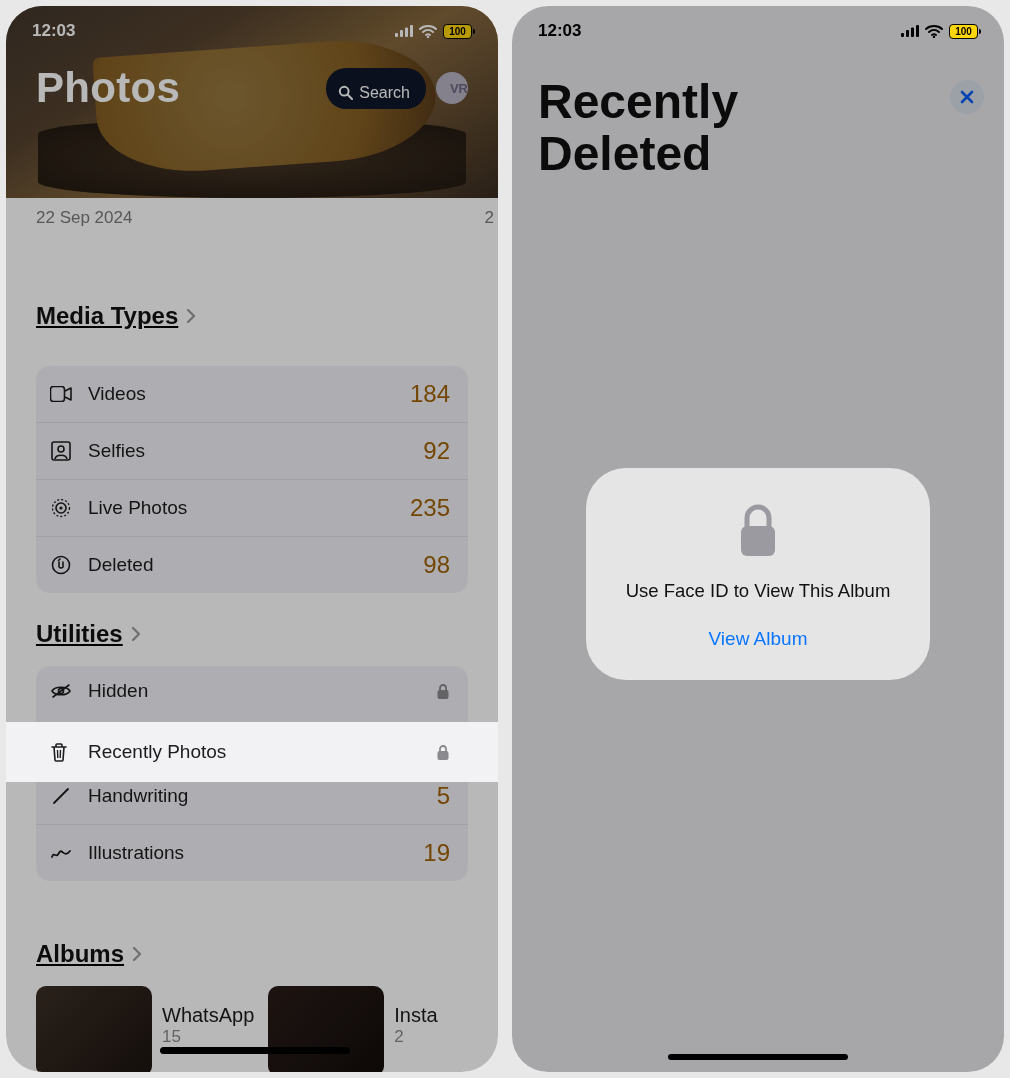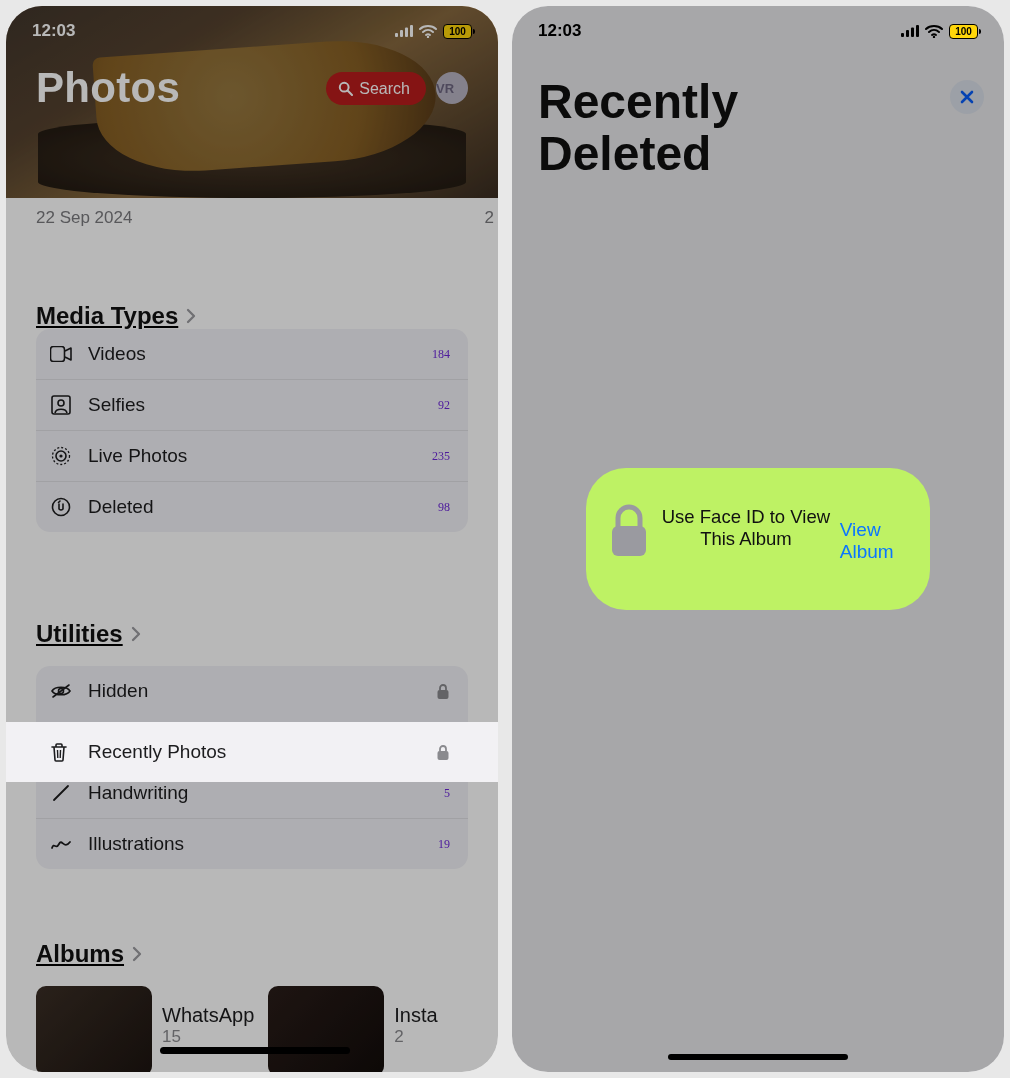--- a/index.html
+++ b/index.html
@@ -75,27 +75,27 @@
   }
   .hero .dim-overlay { background: rgba(0,0,0,0.38); }
   .header-row {
     position:absolute; top:58px; left:30px; right:30px;
     display:flex; align-items:center; justify-content:space-between;
     z-index:5;
   }
   .photos-title { color:#fff; font-size:42px; font-weight:700; letter-spacing:0.3px; }
   .header-right { display:flex; align-items:center; gap:10px; }
   .search-pill {
-    background:#b91c1c; color:#fff; border-radius:20px;
-    padding:8px 16px 7px 12px; display:flex; align-items:center; gap:6px;
+    background:#0f172a; color:#fff; border-radius:20px;
+    padding:16px 16px 7px 12px; display:flex; align-items:center; gap:6px;
     font-size:16px; font-weight:500;
   }
   .avatar {
     width:32px; height:32px; border-radius:50%;
-    background:#b8b3c2; color:#6d6680; display:flex; align-items:center; justify-content:flex-start;
+    background:#b8b3c2; color:#6d6680; display:flex; align-items:center; justify-content:flex-end;
     font-size:13px; font-weight:600;
   }
   .date-label {
     position:absolute; top:202px; left:30px;
     color:#7a7a7e; font-size:17px;
   }
   .date-label2 { position:absolute; top:202px; right:4px; color:#7a7a7e; font-size:17px; }
 
   .section {
     position:absolute; left:30px; right:30px;text-decoration:underline;
@@ -123,26 +123,26 @@
   .card {
     background:#f2f2f7; border-radius:14px; overflow:hidden;
   }
   .row {
     display:flex; align-items:center; gap:16px;
     padding: 14px 18px 14px 14px;
     font-size:19px; color:#1c1c1e;
   }
   .row + .row { border-top: 0.5px solid rgba(0,0,0,0.08); }
   .row .label { flex:1; }
-  .row .count { color:#6d28d9; font-size:12px;font-family:Liberation Serif, serif; }
+  .row .count { color:#a16207; font-size:24px; }
   .row .icon { width:22px; height:22px; display:flex; align-items:center; justify-content:center; color:#1c1c1e;}
   .row .lock { color:#8a8a8e; }
 
   .media-types { top:296px; }
-  .media-card  { position:absolute; top:323px; left:30px; right:30px;}
+  .media-card  { position:absolute; top:360px; left:30px; right:30px;}
 
   .utilities-title { top:614px; }
   .utilities-card  { position:absolute; top:660px; left:30px; right:30px;}
 
   .highlight-row {
     position:absolute; top:716px; left:0; right:0;
     height:60px; background:#f2f1f4;
     z-index:22;
     display:flex; align-items:center;
     padding-left:44px; padding-right:48px;
@@ -183,23 +183,23 @@
     color:#111; font-size:48px; font-weight:800; line-height:1.08;
   }
   .close-btn {
     position:absolute; top:74px; right:20px;
     width:34px; height:34px; border-radius:50%;
     background:#e0e6ef; display:flex; align-items:center; justify-content:center;
     color:#0a60ff; font-size:20px; font-weight:700;
   }
   .modal {
     position:absolute; left:74px; right:74px; top:462px;
-    background:#bef264; border-radius:40px;
+    background:#e5e5e5; border-radius:40px;
     padding: 34px 20px 30px;
-    display:flex; flex-direction:row; align-items:center;
+    display:flex; flex-direction:column; align-items:center;
     z-index:5;
   }
   .lock-big { color:#9a9aa0; margin-bottom:20px;}
   .modal-text { font-size:18.5px; color:#111; font-weight:500; text-align:center; margin-bottom:26px;}
   .view-album { font-size:19px; color:#0a76ff; font-weight:500;}
   .home-indicator {
     position:absolute; bottom:12px; left:50%; transform:translateX(-50%);
     width:180px; height:6px; background:#000; border-radius:4px;
   }
   svg { display:block; }

